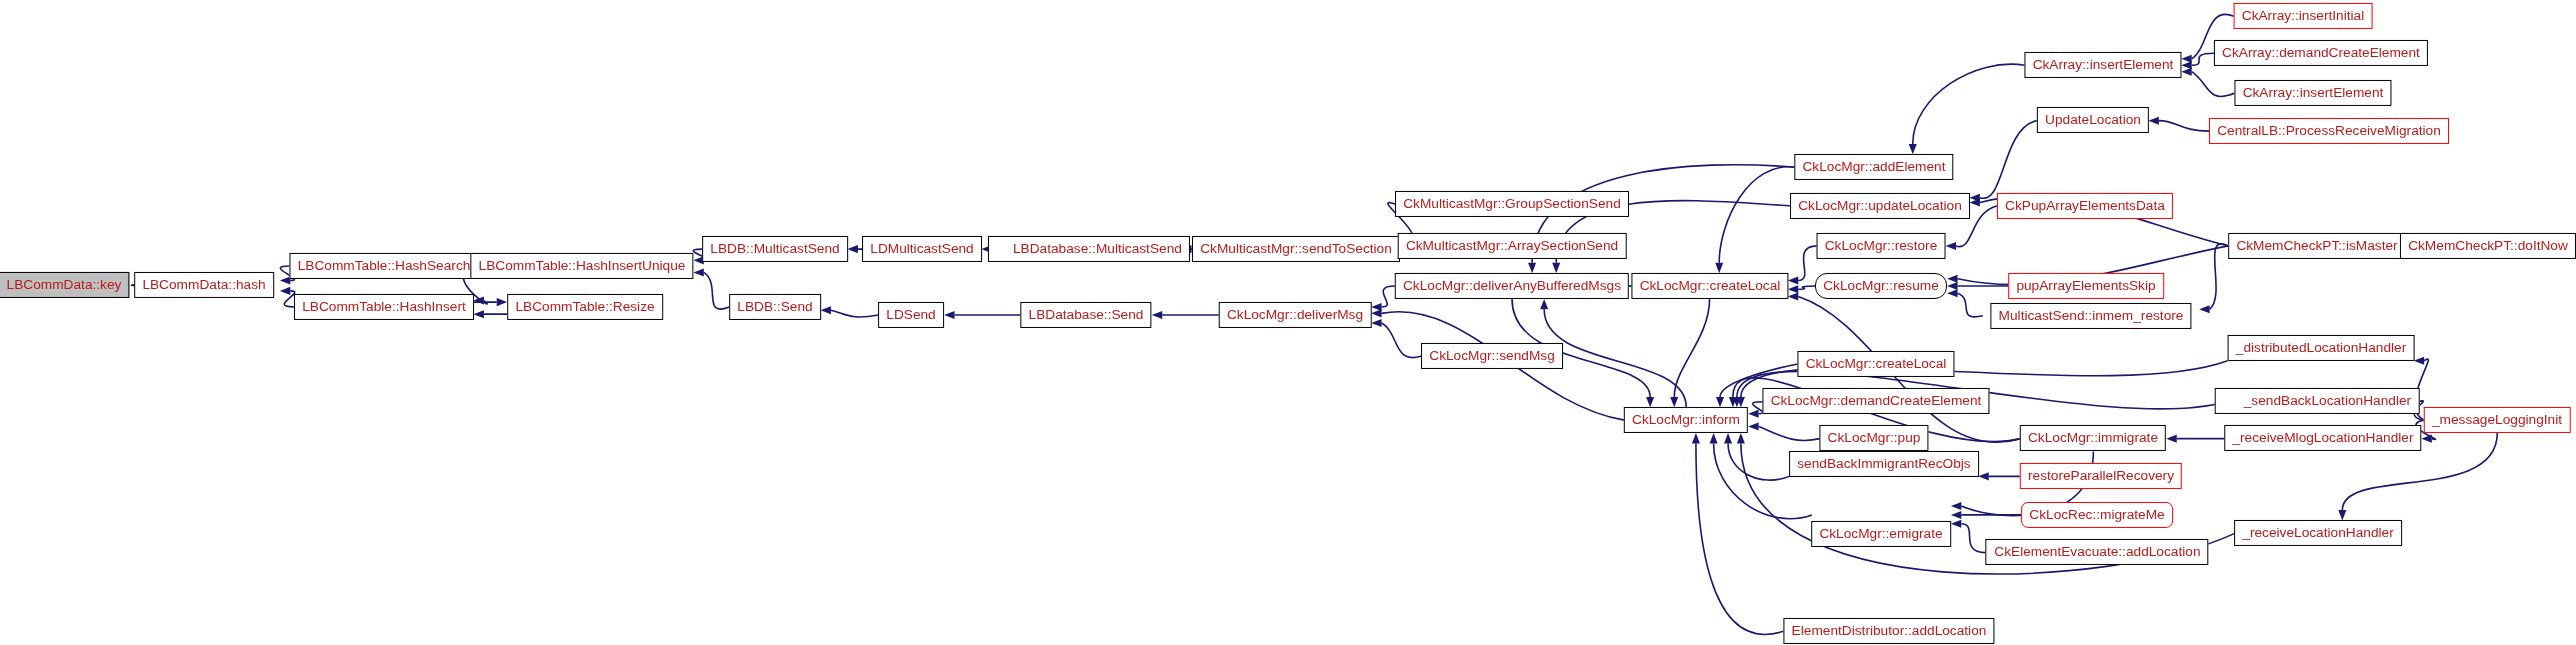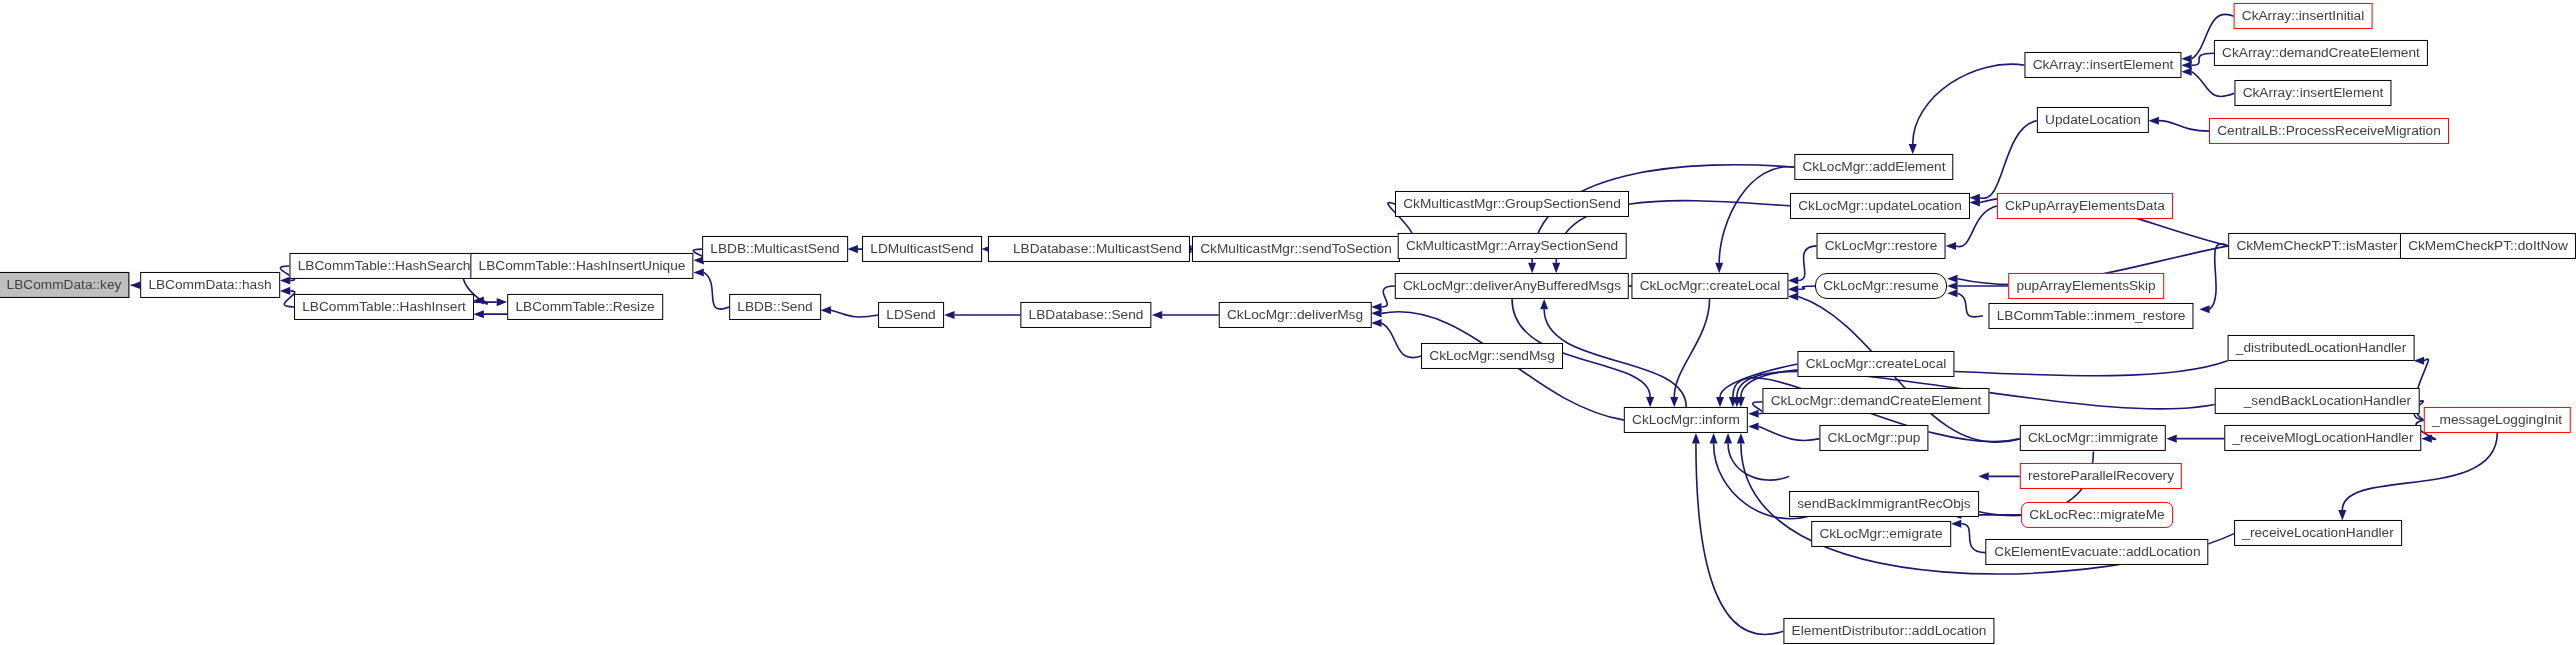--- a/index.html
+++ b/index.html
@@ -9,21 +9,21 @@
     background:#ffffff;
     font-family:"Liberation Sans","DejaVu Sans",sans-serif;
     overflow:hidden;
   }
   #edges{position:absolute;left:0;top:0;width:2576px;height:646px;}
   .node{
     position:absolute;
     transform:translate(-50%,-50%);
     background:#ffffff;
     border:0.8px solid #000000;
-    color:#404040;
+    color:#b91c1c;
     font-size:13.7px;
     line-height:1;
     padding:4.8px 7.2px 5.6px 7.2px;
     white-space:nowrap;
     cursor:pointer;
     z-index:2;
   }
   .node.main{background:#bfbfbf;border-width:1.6px;cursor:default;}
   .node.red{border-color:#ff0000;}
 </style>
@@ -152,21 +152,21 @@
       <polygon points="2998.9609375,500 3011.9609375,495 3011.9609375,505" fill="#191970"></polygon>
       <path d="M 3019.1875 523 C 2984.1875 529, 3050.4609375 552, 3028.4609375 546" fill="none" stroke="#191970" stroke-width="2"></path>
       <polygon points="3015.4609375,546 3028.4609375,541 3028.4609375,551" fill="#191970"></polygon>
       <path d="M 3019.1875 523 C 2984.1875 507, 3040.8515625 433, 3018.8515625 449" fill="none" stroke="#191970" stroke-width="2"></path>
       <polygon points="3005.8515625,449 3018.8515625,444 3018.8515625,454" fill="#191970"></polygon>
       <path d="M 3110 539 C 3110 626.5785086219115, 2917 580.4214913780885, 2917 635" fill="none" stroke="#191970" stroke-width="2"></path>
       <polygon points="2917,648 2912,635 2922,635" fill="#191970"></polygon>
     </svg>
 
 <div class="node main" style="left: 64px; top: 285px;">LBCommData::key</div>
-    <div class="node" style="left: 210px; top: 285px; text-align: right;">LBCommData::hash</div>
+    <div class="node" style="left: 204px; top: 285px; text-align: right;">LBCommData::hash</div>
     <div class="node" style="left: 384px; top: 266px;">LBCommTable::HashSearch</div>
     <div class="node" style="left: 384px; top: 307px;">LBCommTable::HashInsert</div>
     <div class="node" style="left: 582px; top: 266px;">LBCommTable::HashInsertUnique</div>
     <div class="node" style="left: 585px; top: 307px;">LBCommTable::Resize</div>
     <div class="node" style="left: 775px; top: 249px;">LBDB::MulticastSend</div>
     <div class="node" style="left: 775px; top: 307px;">LBDB::Send</div>
     <div class="node" style="left: 922px; top: 249px;">LDMulticastSend</div>
     <div class="node" style="left: 911px; top: 315px;">LDSend</div>
     <div class="node" style="left: 1089px; top: 249px; padding-left: 24px;">LBDatabase::MulticastSend</div>
     <div class="node" style="left: 1086px; top: 315px;">LBDatabase::Send</div>
@@ -177,33 +177,33 @@
     <div class="node" style="left: 1512px; top: 286px;">CkLocMgr::deliverAnyBufferedMsgs</div>
     <div class="node" style="left: 1492px; top: 356px;">CkLocMgr::sendMsg</div>
     <div class="node" style="left: 1710px; top: 286px;">CkLocMgr::createLocal</div>
     <div class="node" style="left: 1686px; top: 420px;">CkLocMgr::inform</div>
     <div class="node" style="left: 1874px; top: 167px;">CkLocMgr::addElement</div>
     <div class="node" style="left: 1880px; top: 206px;">CkLocMgr::updateLocation</div>
     <div class="node" style="left: 1881px; top: 246px;">CkLocMgr::restore</div>
     <div class="node" style="left: 1881px; top: 286px; border-radius: 12px;">CkLocMgr::resume</div>
     <div class="node red" style="left: 2085px; top: 206px;">CkPupArrayElementsData</div>
     <div class="node red" style="left: 2086px; top: 286px; text-align: center;">pupArrayElementsSkip</div>
-    <div class="node" style="left: 2091px; top: 316px;">LBCommTable::inmem_restore</div>
+    <div class="node" style="left: 2091px; top: 316px;">MulticastSend::inmem_restore</div>
     <div class="node" style="left: 2317px; top: 246px;">CkMemCheckPT::isMaster</div>
     <div class="node" style="left: 2488px; top: 246px;">CkMemCheckPT::doItNow</div>
     <div class="node" style="left: 2103px; top: 65px;">CkArray::insertElement</div>
     <div class="node red" style="left: 2303px; top: 16px;">CkArray::insertInitial</div>
     <div class="node" style="left: 2321px; top: 53px;">CkArray::demandCreateElement</div>
     <div class="node" style="left: 2313px; top: 93px;">CkArray::insertElement</div>
     <div class="node" style="left: 2093px; top: 120px;">UpdateLocation</div>
     <div class="node red" style="left: 2329px; top: 131px;">CentralLB::ProcessReceiveMigration</div>
     <div class="node" style="left: 1876px; top: 364px;">CkLocMgr::createLocal</div>
     <div class="node" style="left: 1876px; top: 401px;">CkLocMgr::demandCreateElement</div>
     <div class="node" style="left: 1874px; top: 438px;">CkLocMgr::pup</div>
-    <div class="node" style="left: 1884px; top: 504px;">sendBackImmigrantRecObjs</div>
+    <div class="node" style="left: 1884px; top: 464px;">sendBackImmigrantRecObjs</div>
     <div class="node red" style="left: 2101px; top: 476px;">restoreParallelRecovery</div>
     <div class="node" style="left: 2093px; top: 438px;">CkLocMgr::immigrate</div>
     <div class="node" style="left: 1881px; top: 515px; margin-top: 19px;">CkLocMgr::emigrate</div>
     <div class="node red" style="left: 2097px; top: 515px; border-radius: 7px;">CkLocRec::migrateMe</div>
     <div class="node" style="left: 2097px; top: 552px; padding-left: 8px;">CkElementEvacuate::addLocation</div>
     <div class="node" style="left: 1889px; top: 631px;">ElementDistributor::addLocation</div>
     <div class="node" style="left: 2321px; top: 348px;">_distributedLocationHandler</div>
     <div class="node" style="left: 2317px; top: 401px; padding-left: 28px;">_sendBackLocationHandler</div>
     <div class="node" style="left: 2323px; top: 438px;">_receiveMlogLocationHandler</div>
     <div class="node red" style="left: 2497px; top: 420px;">_messageLoggingInit</div>

